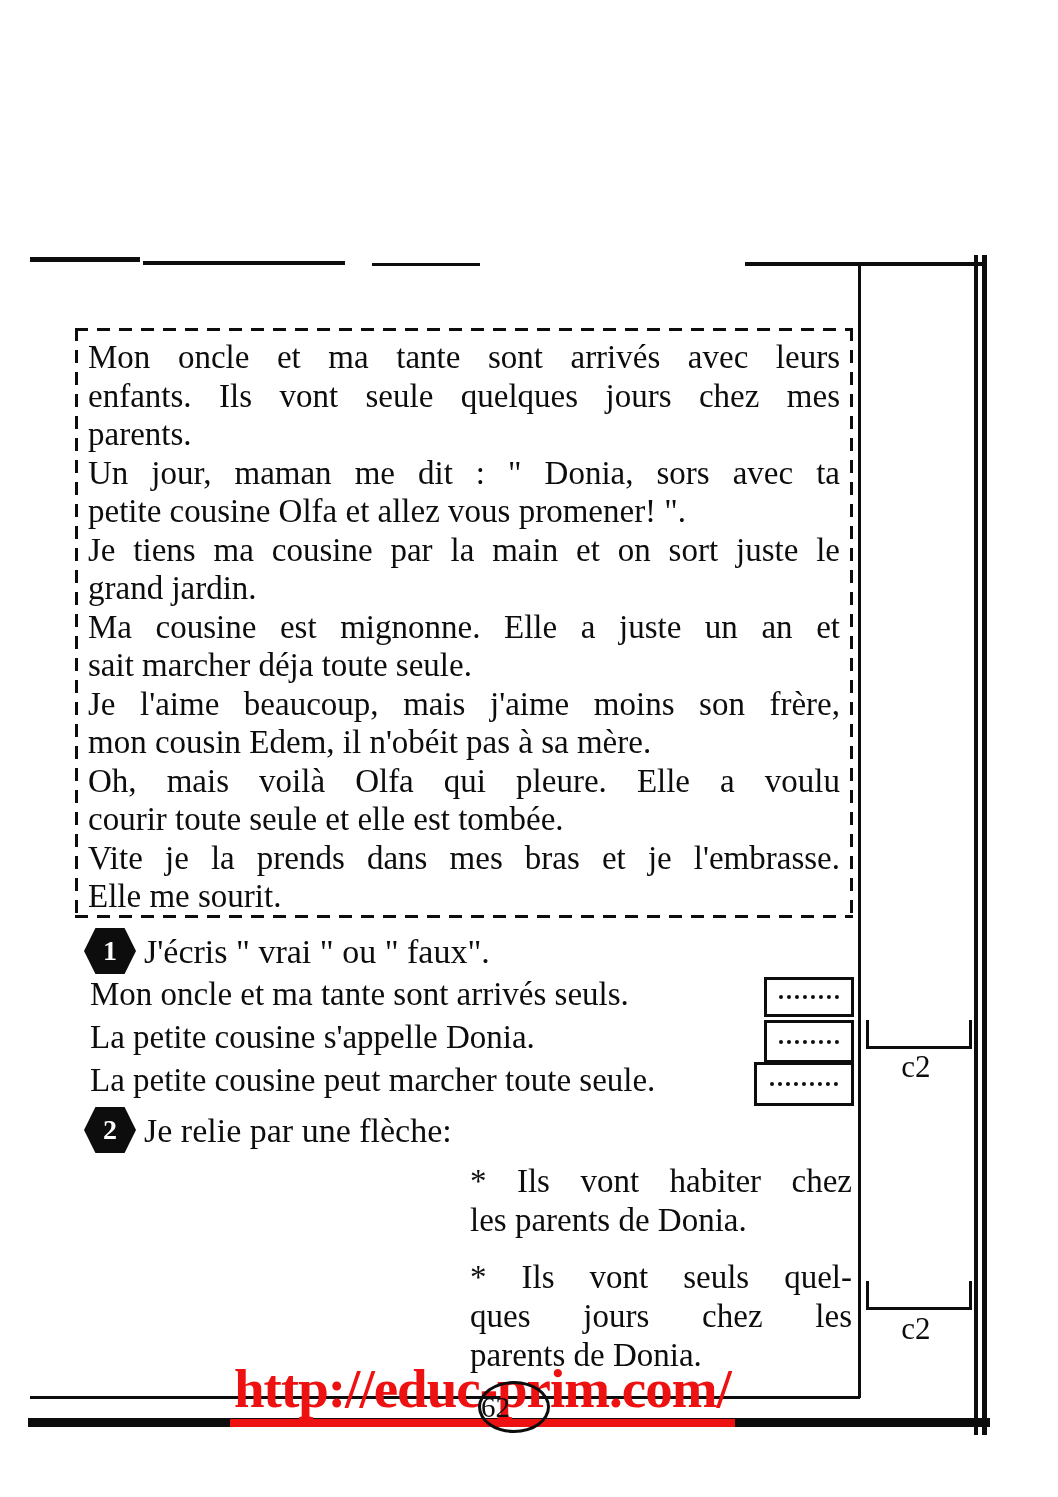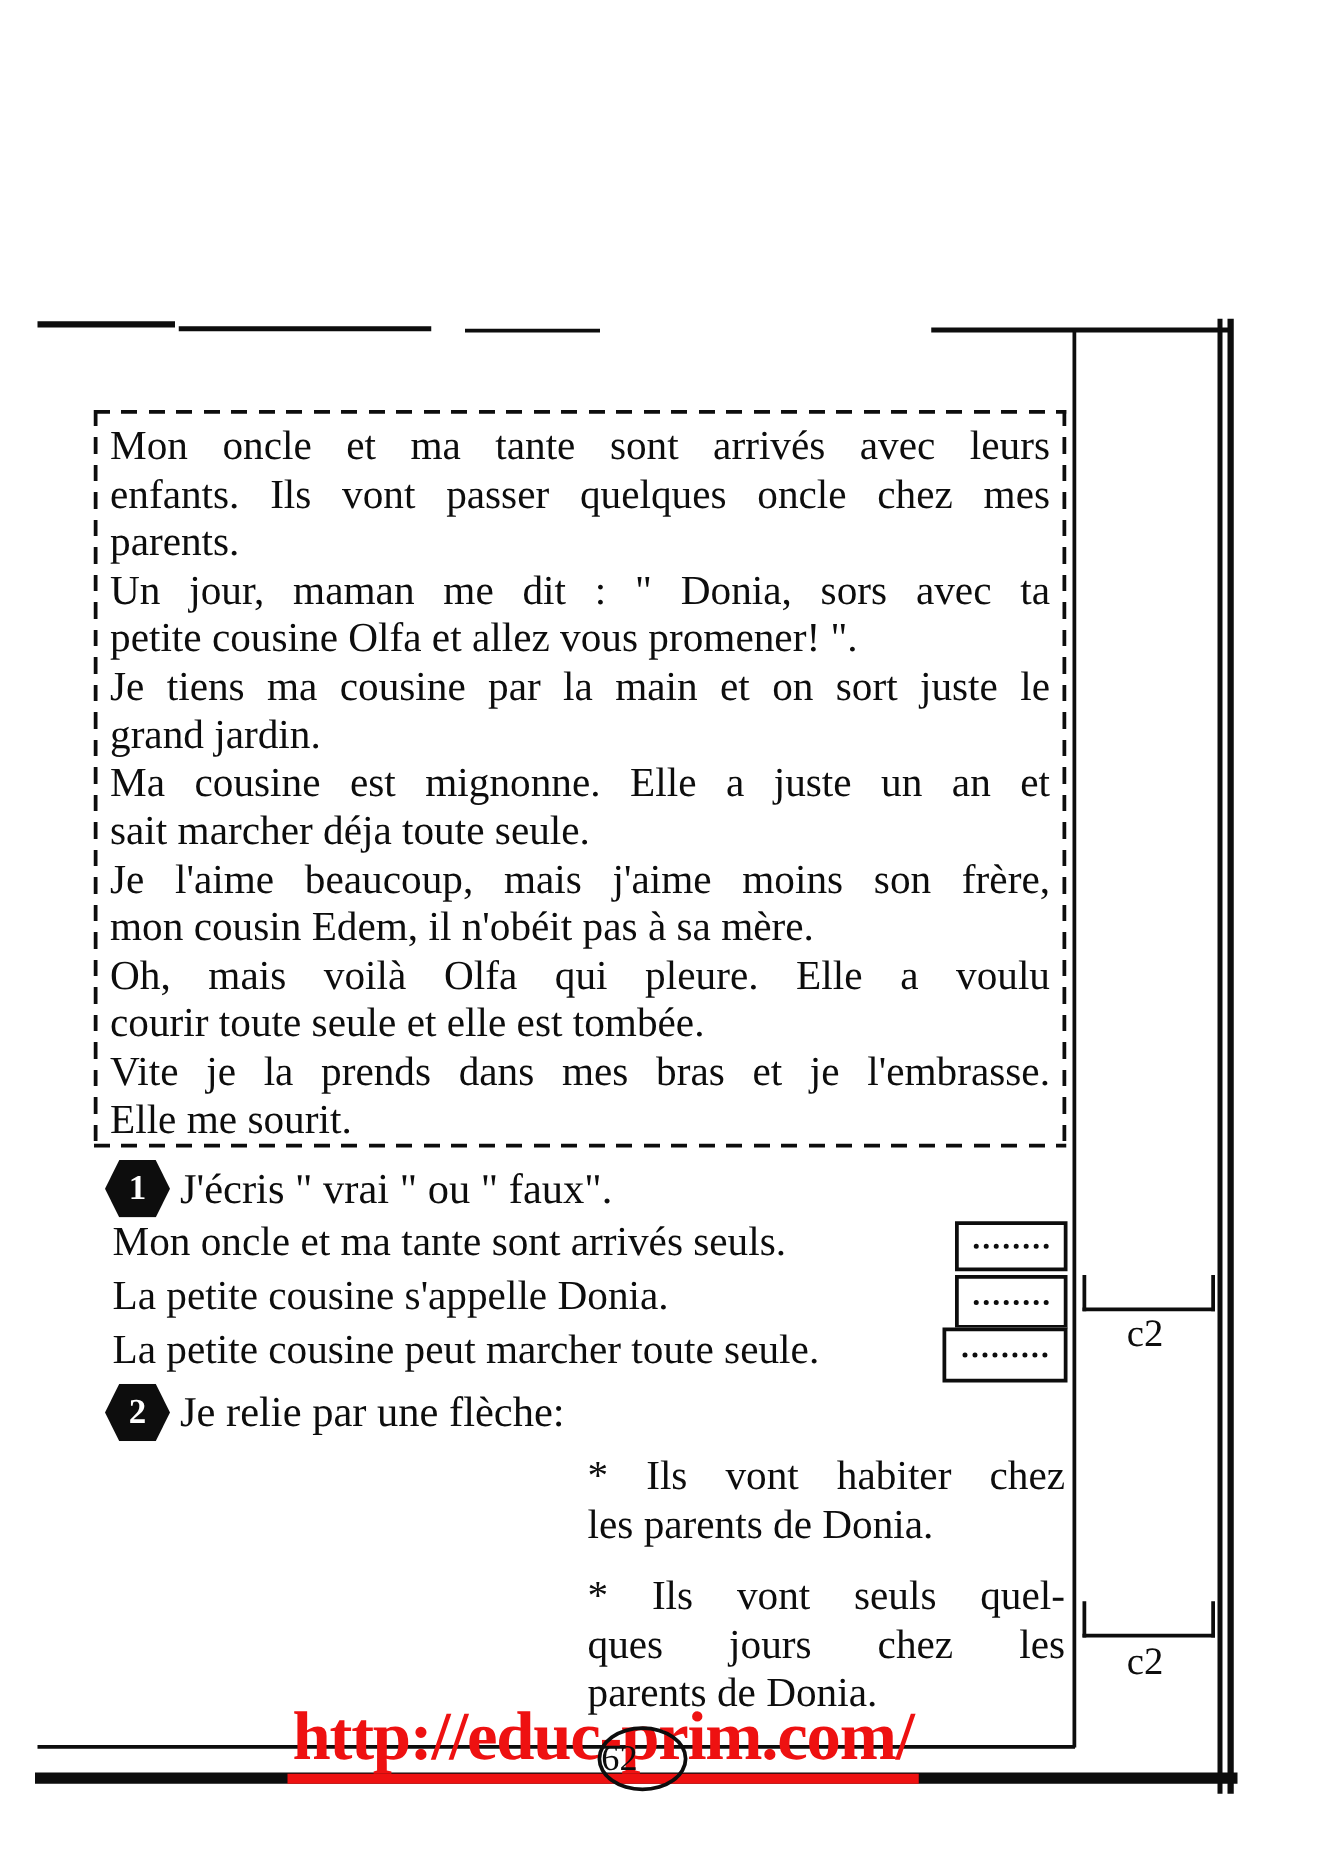--- a/index.html
+++ b/index.html
@@ -69,21 +69,21 @@
   <div class="abs ink" style="left:974px;top:255px;width:4px;height:1180px;"></div>
   <div class="abs ink" style="left:982px;top:255px;width:5px;height:1180px;"></div>
 
   <div class="abs dash-h" style="left:75px;top:328px;width:778px;"></div>
   <div class="abs dash-h" style="left:75px;top:915px;width:778px;"></div>
   <div class="abs dash-v" style="left:75px;top:328px;height:590px;"></div>
   <div class="abs dash-v" style="left:850px;top:328px;height:590px;"></div>
 
   <div class="abs" style="left:88px;top:338px;width:752px;">
     <div class="pline j">Mon oncle et ma tante sont arrivés avec leurs</div>
-    <div class="pline j">enfants. Ils vont passer quelques oncle chez mes</div>
+    <div class="pline j">enfants. Ils vont seule quelques jours chez mes</div>
     <div class="pline">parents.</div>
     <div class="pline j">Un jour, maman me dit : " Donia, sors avec ta</div>
     <div class="pline">petite cousine Olfa et allez vous promener! ".</div>
     <div class="pline j">Je tiens ma cousine par la main et on sort juste le</div>
     <div class="pline">grand jardin.</div>
     <div class="pline j">Ma cousine est mignonne. Elle a juste un an et</div>
     <div class="pline">sait marcher déja toute seule.</div>
     <div class="pline j">Je l'aime beaucoup, mais j'aime moins son frère,</div>
     <div class="pline">mon cousin Edem, il n'obéit pas à sa mère.</div>
     <div class="pline j">Oh, mais voilà Olfa qui pleure. Elle a voulu</div>

